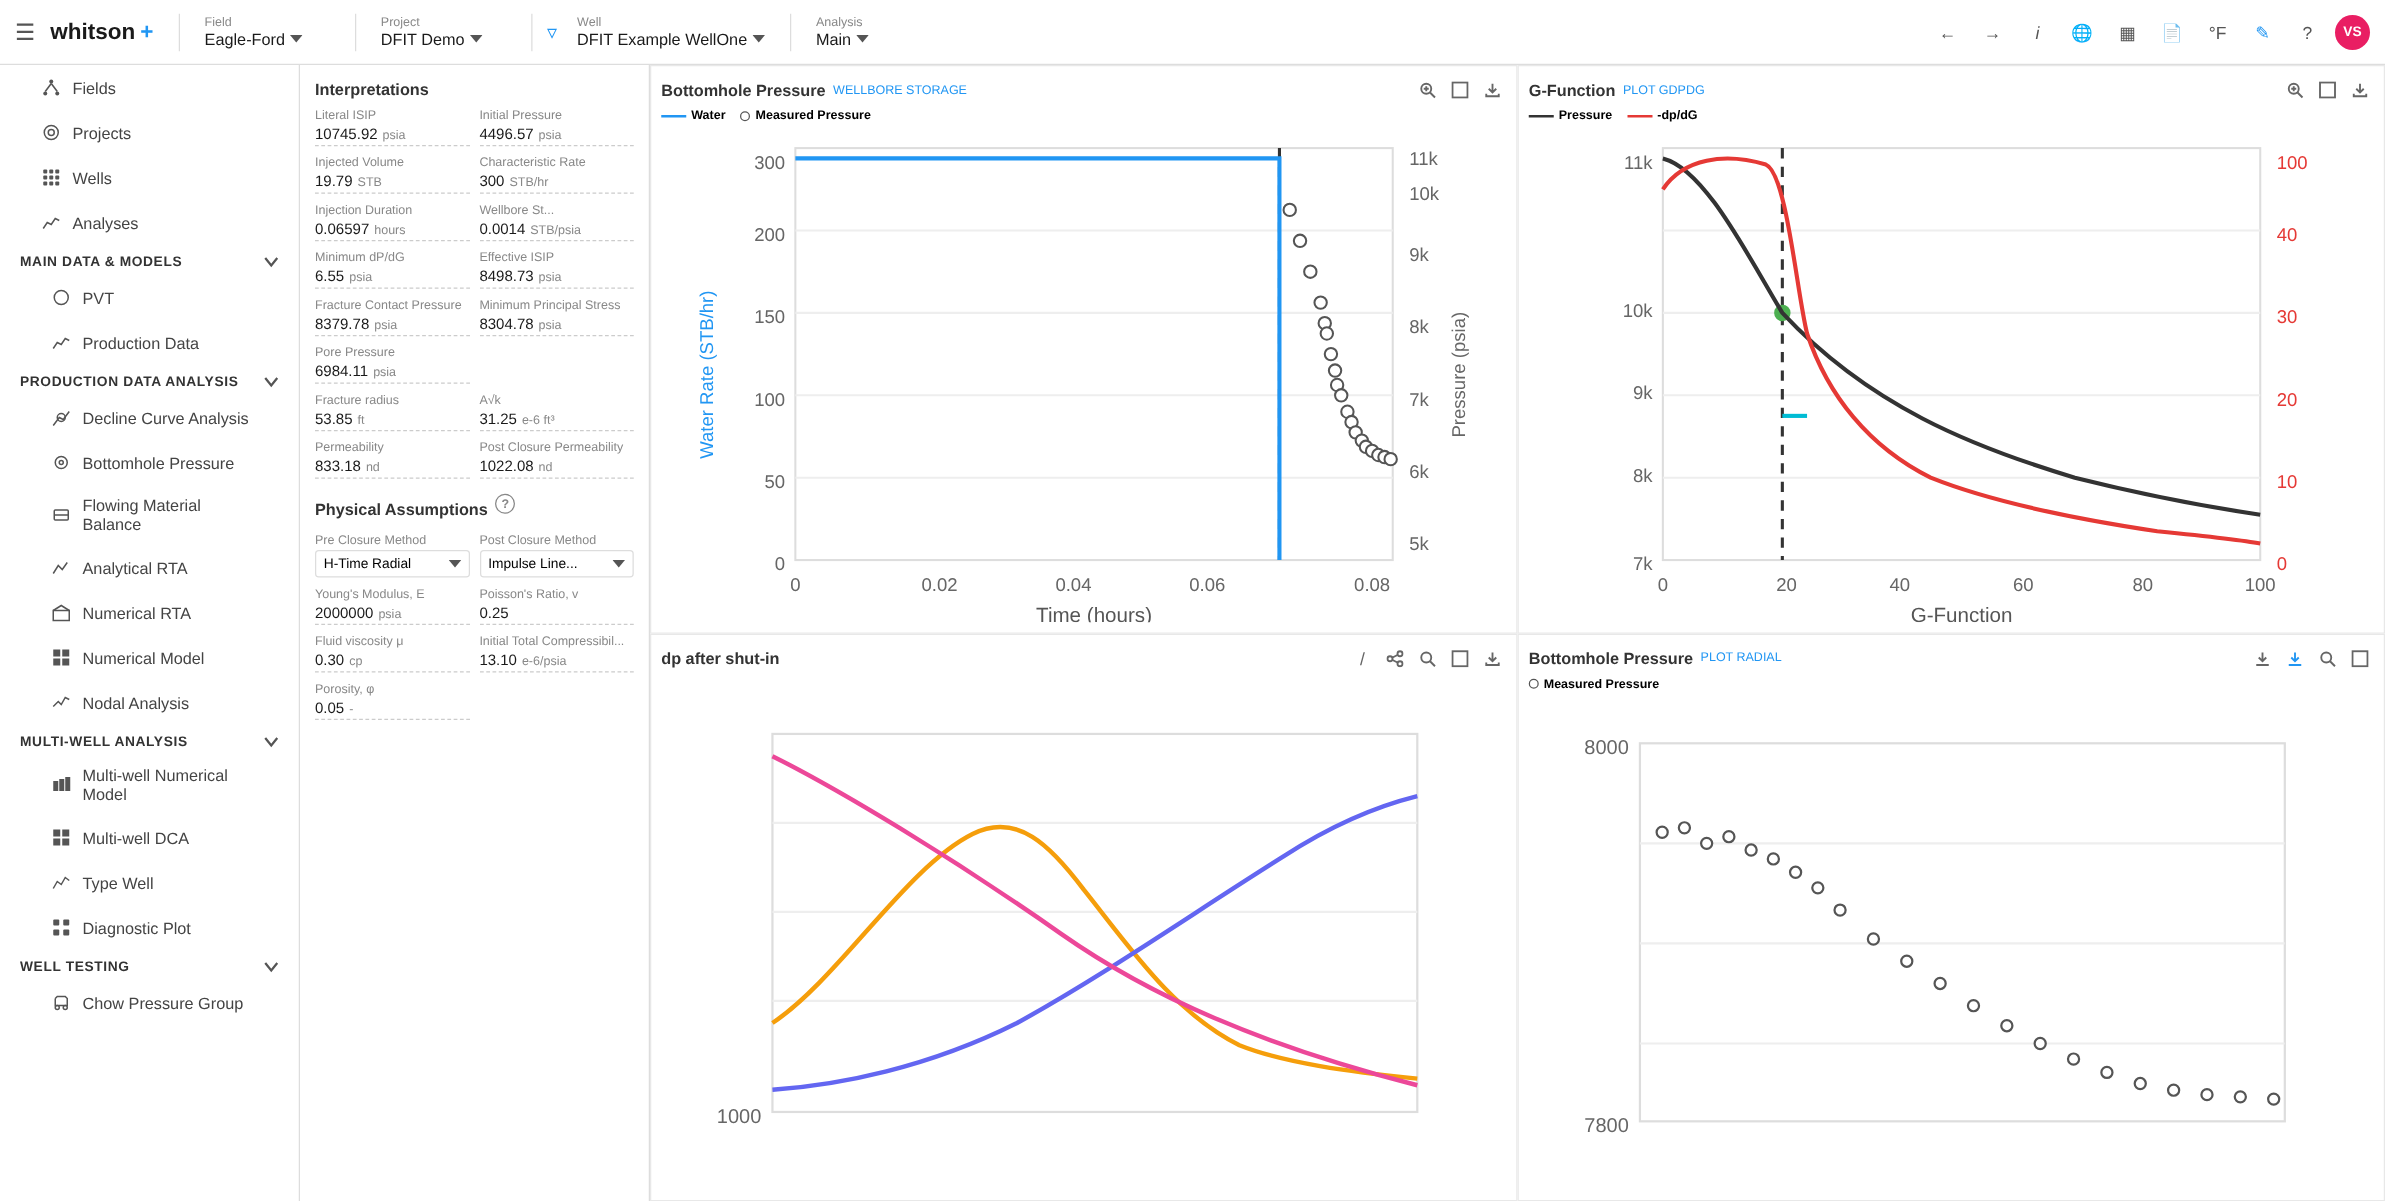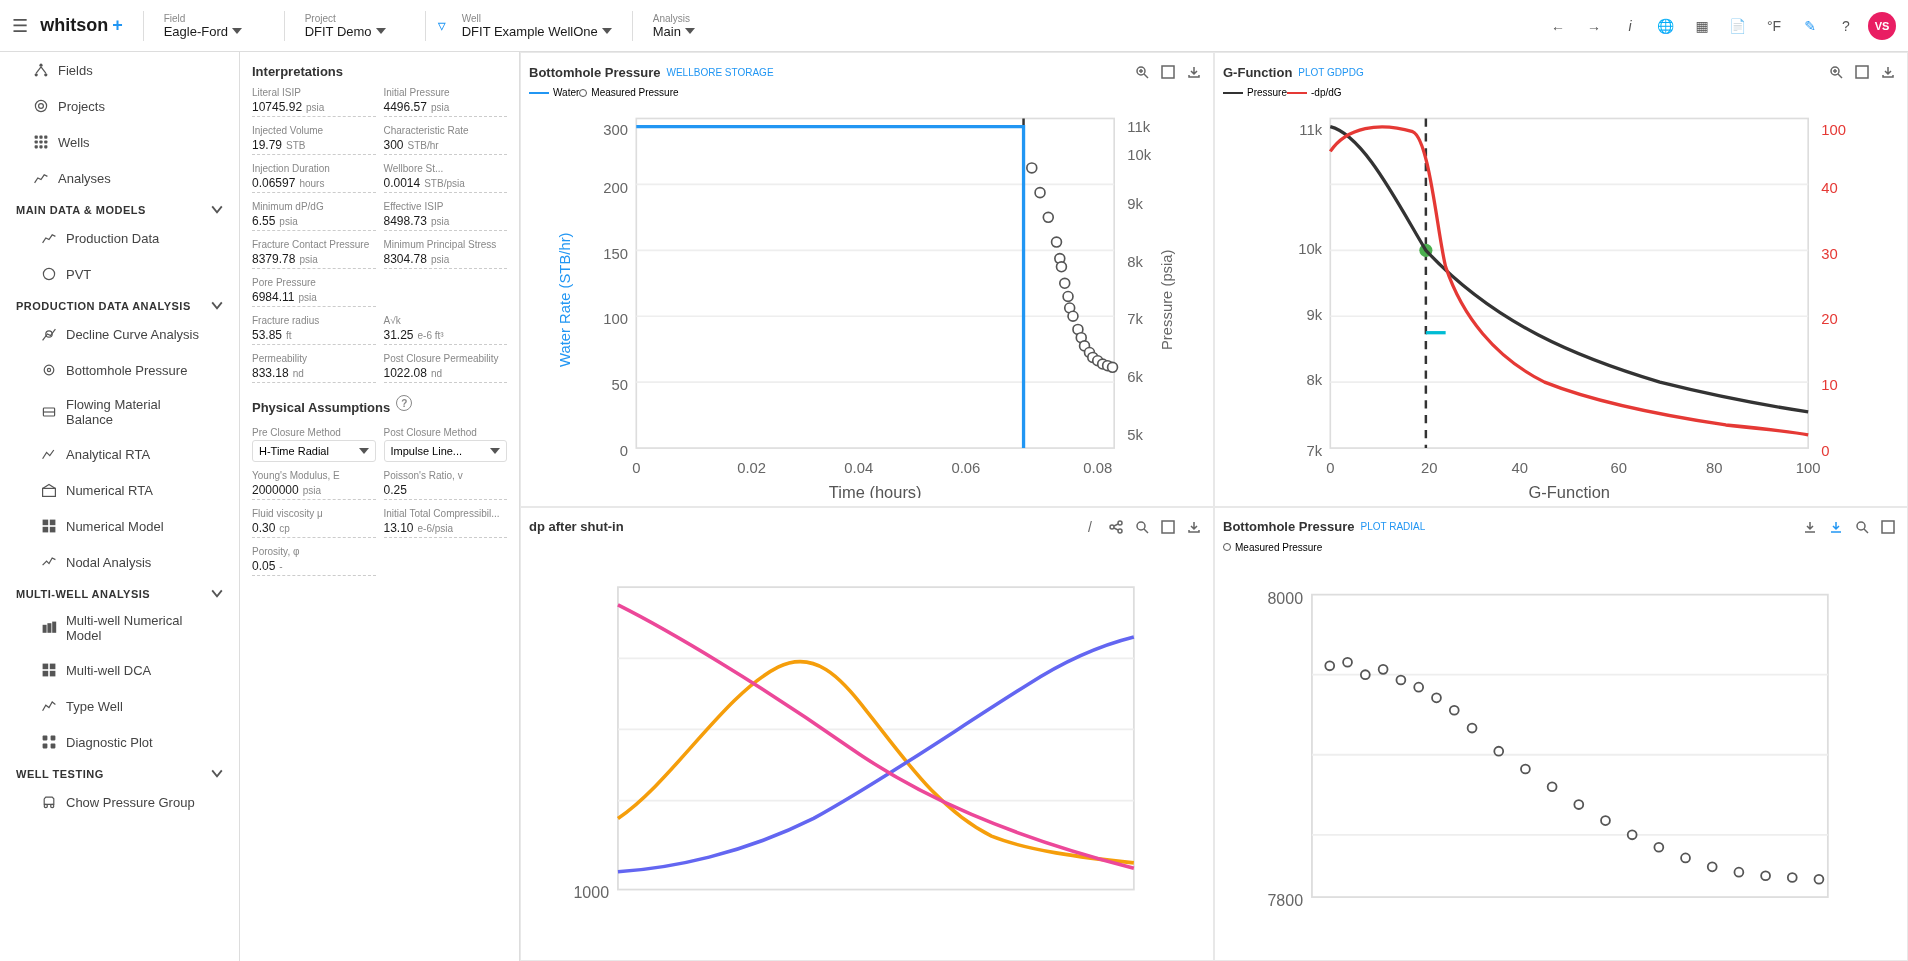--- a/index.html
+++ b/index.html
@@ -51,21 +51,21 @@
     .method-select svg { width: 10px; height: 10px; fill: #555; }
 
     
     .charts-area { flex: 1; display: grid; grid-template-columns: 1fr 1fr; grid-template-rows: 1fr 1fr; gap: 0; overflow: hidden; }
     .chart-panel { background: #fff; border: 1px solid #e8e8e8; display: flex; flex-direction: column; padding: 8px; position: relative; overflow: hidden; }
     .chart-header { display: flex; align-items: center; gap: 6px; margin-bottom: 4px; flex-shrink: 0; }
     .chart-title { font-size: 13px; font-weight: bold; color: #333; }
     .chart-subtitle { font-size: 10px; color: #2196f3; text-transform: uppercase; }
     .chart-actions { margin-left: auto; display: flex; gap: 4px; }
     .chart-action-btn { width: 22px; height: 22px; display: flex; align-items: center; justify-content: center; cursor: pointer; color: #666; font-size: 12px; border: none; background: transparent; border-radius: 3px; }
-    .chart-legend { display: flex; align-items: center; gap: 0; margin-bottom: 4px; font-size: 10px; flex-wrap: wrap; }
+    .chart-legend { display: flex; align-items: center; gap: 12px; margin-bottom: 4px; font-size: 10px; flex-wrap: wrap; font-weight: bold; }
     .legend-item { display: flex; align-items: center; gap: 4px; }
     .legend-line { width: 20px; height: 2px; }
     .legend-dot { width: 8px; height: 8px; border-radius: 50%; border: 1px solid #555; background: #fff; }
     .chart-body { flex: 1; position: relative; overflow: hidden; }
     .chart-svg { width: 100%; height: 100%; }
 
     
     ::-webkit-scrollbar { width: 4px; }
     ::-webkit-scrollbar-track { background: #f1f1f1; }
     ::-webkit-scrollbar-thumb { background: #ccc; border-radius: 2px; }
@@ -188,32 +188,32 @@
     <div class="sidebar-section-header">
       <span>Main Data &amp; Models</span>
       <svg viewBox="0 0 10 6">
           <path d="M9 0L5 5 1 0" stroke="#555" stroke-width="1.5" fill="none"></path>
         </svg>
     </div>
     <div class="sidebar-sub">
       <div class="sidebar-item">
         <div class="sidebar-item-icon">
           <svg viewBox="0 0 20 20" width="16" height="16" fill="none" stroke="#555" stroke-width="1.5">
+              <circle cx="10" cy="10" r="7"></circle>
+            </svg>
+        </div>
+        <span>PVT</span>
+      </div>
+      <div class="sidebar-item">
+        <div class="sidebar-item-icon">
+          <svg viewBox="0 0 20 20" width="16" height="16" fill="none" stroke="#555" stroke-width="1.5">
               <polyline points="2,16 6,10 10,12 14,6 18,8"></polyline>
             </svg>
         </div>
         <span>Production Data</span>
-      </div>
-      <div class="sidebar-item">
-        <div class="sidebar-item-icon">
-          <svg viewBox="0 0 20 20" width="16" height="16" fill="none" stroke="#555" stroke-width="1.5">
-              <circle cx="10" cy="10" r="7"></circle>
-            </svg>
-        </div>
-        <span>PVT</span>
       </div>
     </div>
 
     <div class="sidebar-section-header">
       <span>Production Data Analysis</span>
       <svg viewBox="0 0 10 6">
           <path d="M9 0L5 5 1 0" stroke="#555" stroke-width="1.5" fill="none"></path>
         </svg>
     </div>
     <div class="sidebar-sub">

